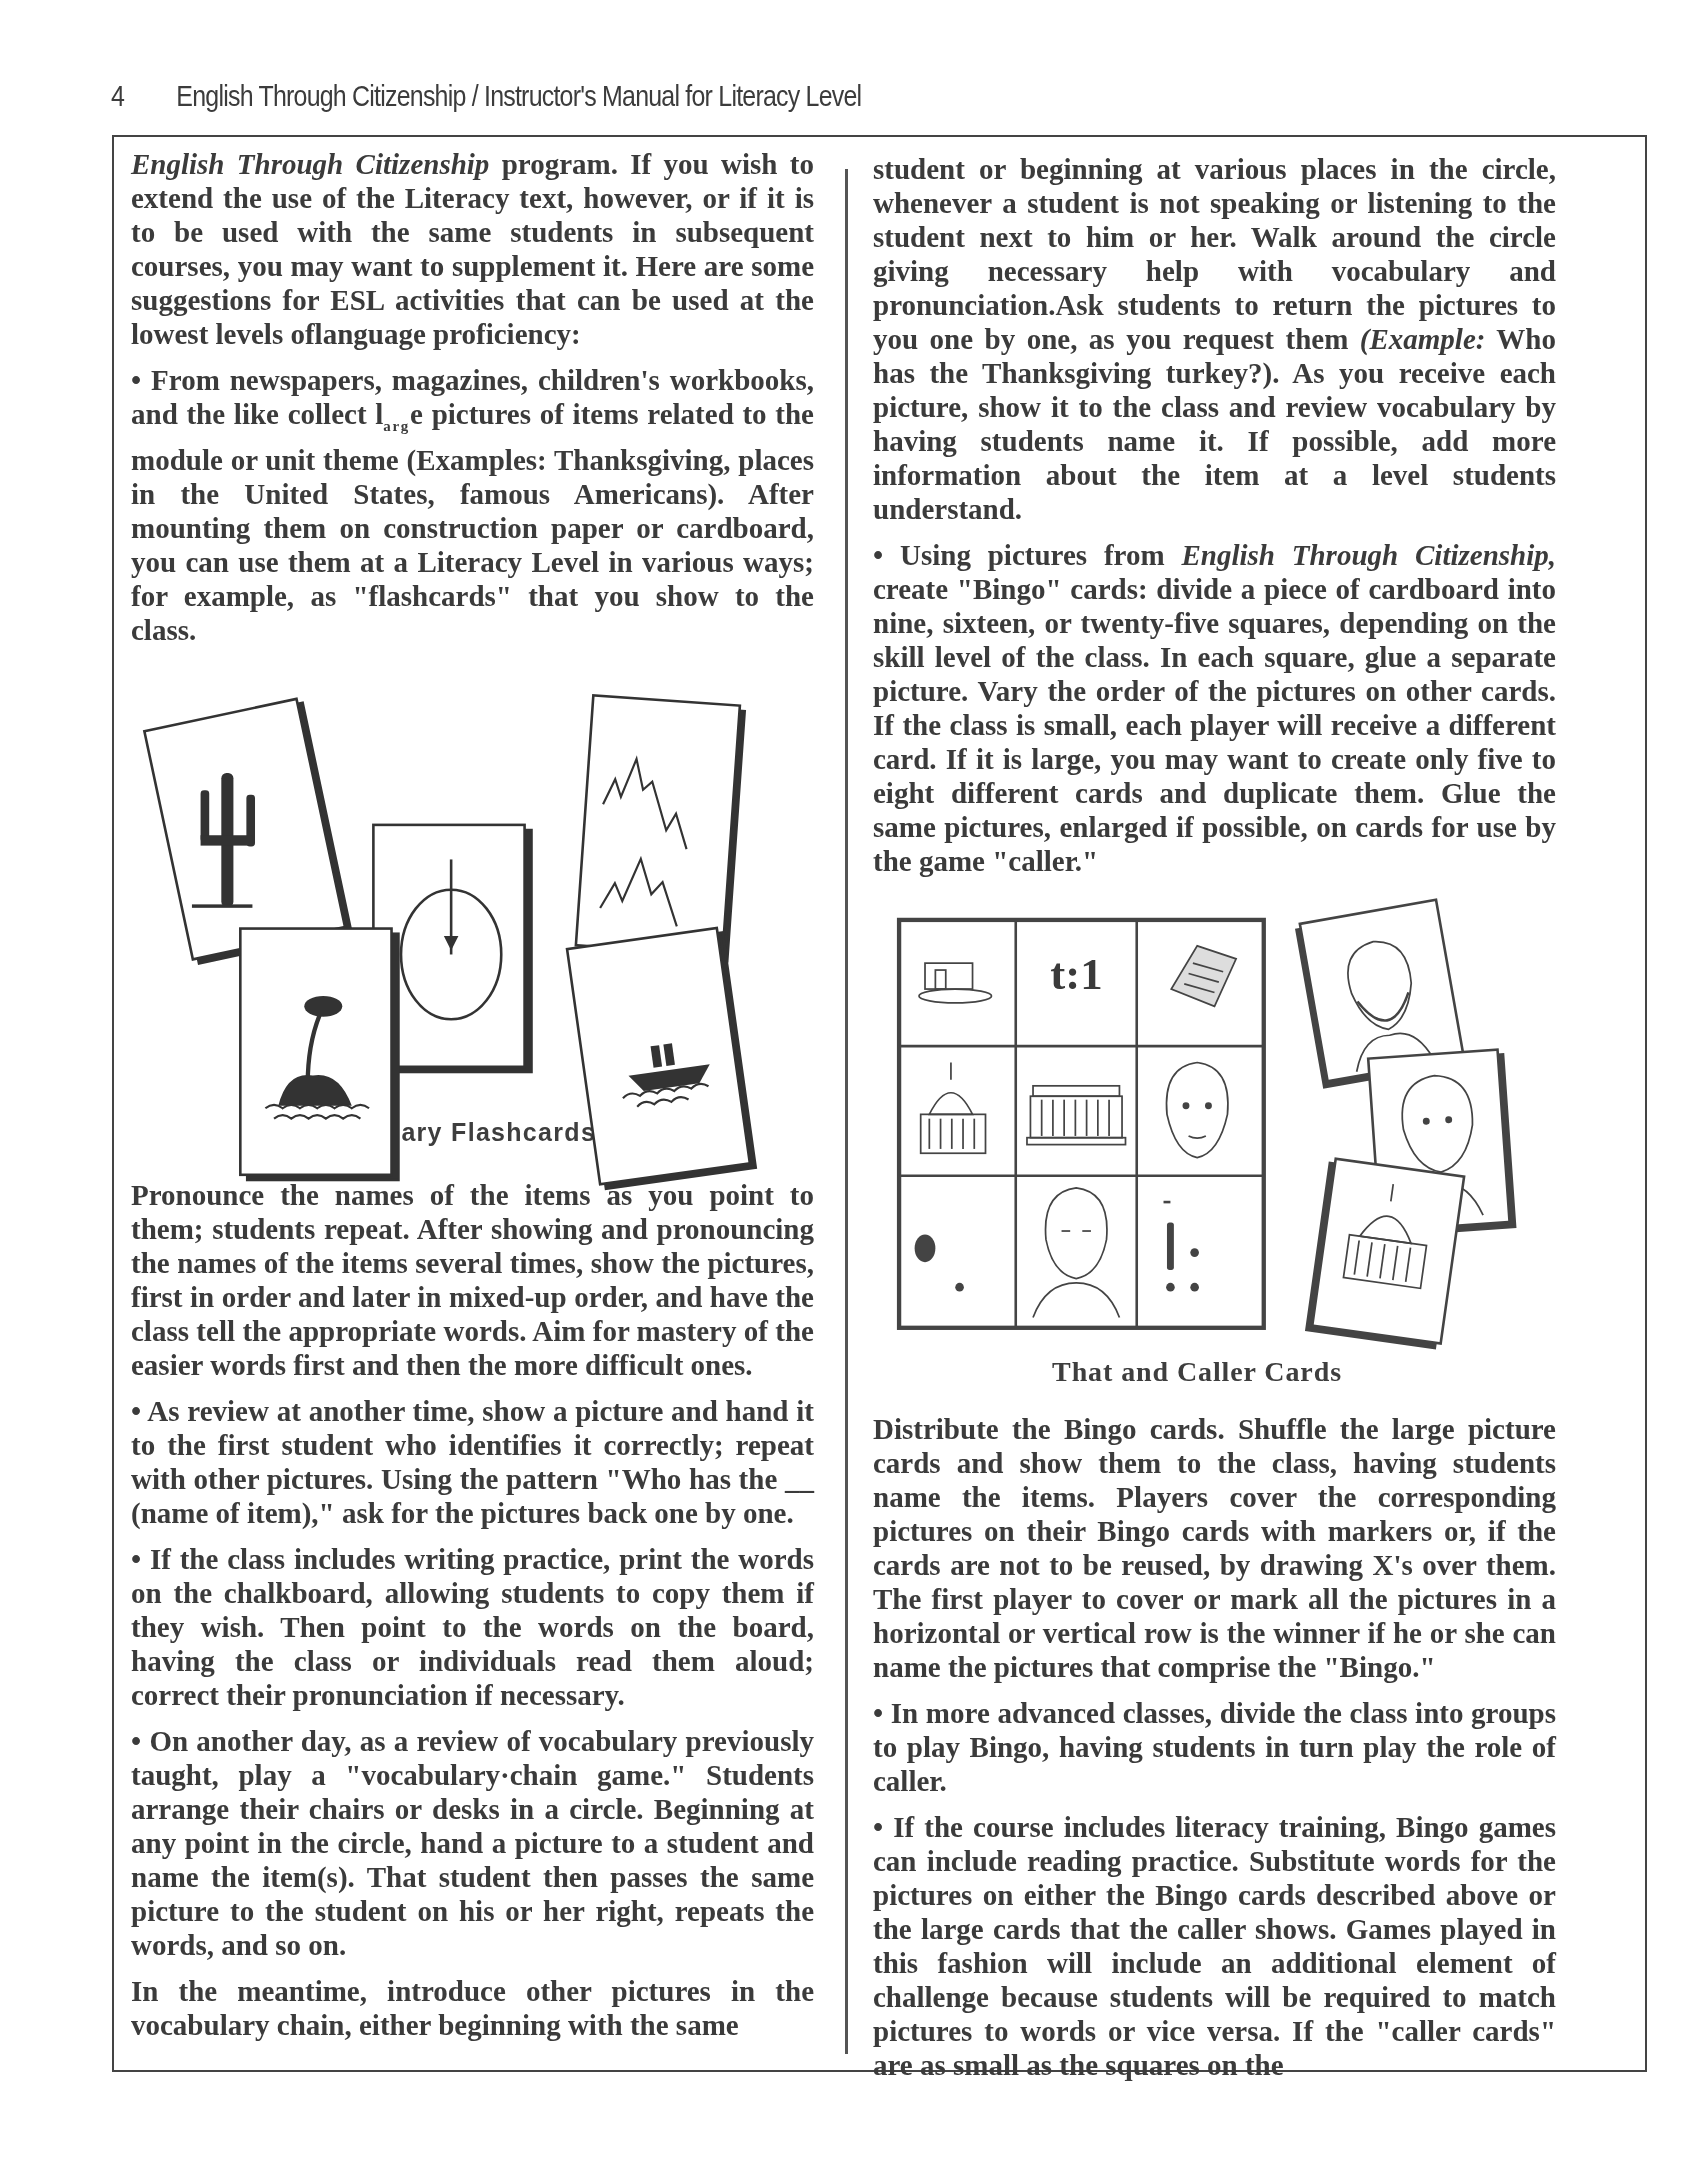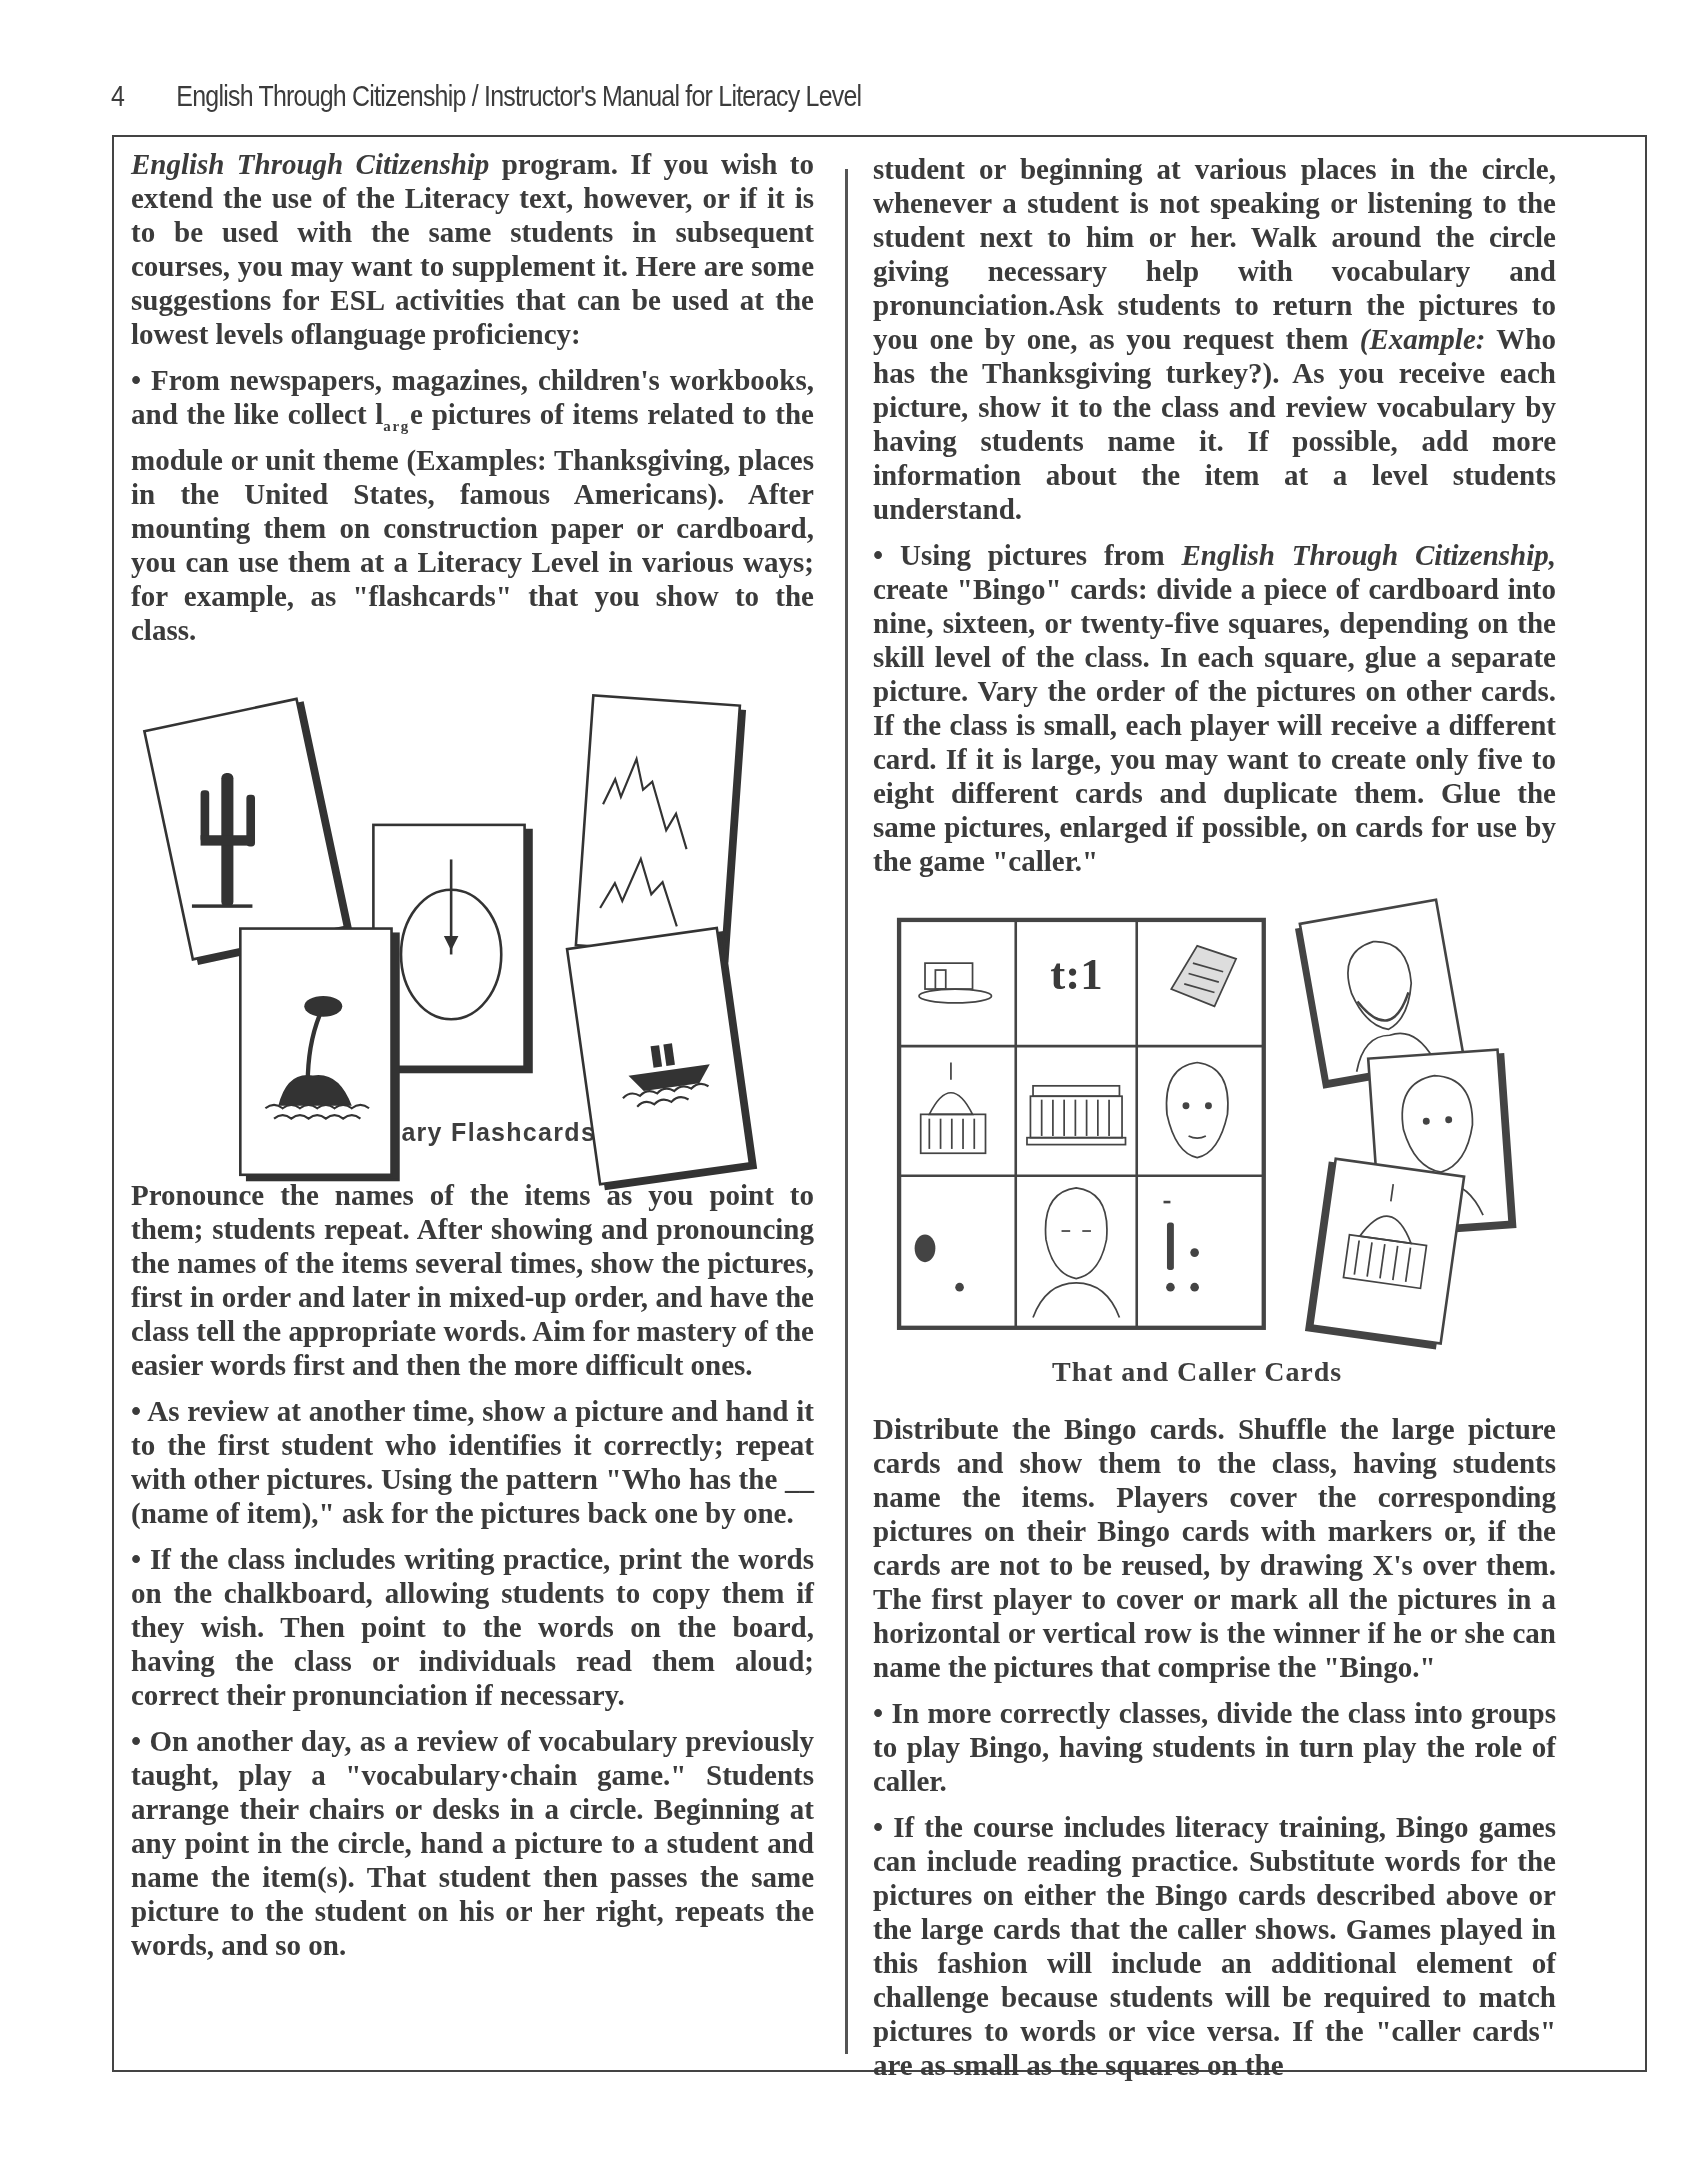--- a/index.html
+++ b/index.html
@@ -98,20 +98,21 @@
         </g>
       </g>
     </svg>
   </div>
   <div class="caption-sans">Vocabulary Flashcards</div>
 
   <p>Pronounce the names of the items as you point to them; students repeat. After showing and pronouncing the names of the items several times, show the pictures, first in order and later in mixed-up order, and have the class tell the appropriate words. Aim for mastery of the easier words first and then the more difficult ones.</p>
   <p>• As review at another time, show a picture and hand it to the first student who identifies it correctly; repeat with other pictures. Using the pattern "Who has the __    (name of item)," ask for the pictures back one by one.</p>
   <p>• If the class includes writing practice, print the words on the chalkboard, allowing students to copy them if they wish. Then point to the words on the board, having the class or individuals read them aloud; correct their pronunciation if necessary.</p>
   <p>• On another day, as a review of vocabulary previously taught, play a "vocabulary·chain game." Students arrange their chairs or desks in a circle. Beginning at any point in the circle, hand a picture to a student and name the item(s). That student then passes the same picture to the student on his or her right, repeats the words, and so on.</p>
+  <p>In the meantime, introduce other pictures in the vocabulary chain, either beginning with the same</p>
 </div>
 
 <div class="col col-right">
   <p><span>student or beginning at various places in the circle, whenever a student is not speaking or listening to the student next to him or her. Walk around the circle giving necessary help with vocabulary and pronunciation.Ask students to return the pictures to you one by one, as you request them </span><i>(Example:</i><span> Who has the Thanksgiving turkey?). As you receive each picture, show it to the class and review vocabulary by having students name it. If possible, add more information about the item at a level students understand.</span></p>
   <p><span>• Using pictures from </span><i>English Through Citizenship,</i><span> create "Bingo" cards: divide a piece of cardboard into nine, sixteen, or twenty-five squares, depending on the skill level of the class. In each square, glue a separate picture. Vary the order of the pictures on other cards. If the class is small, each player will receive a different card. If it is large, you may want to create only five to eight different cards and duplicate them. Glue the same pictures, enlarged if possible, on cards for use by the game "caller."</span></p>
 
   <div class="figure fig-bingo">
     <svg width="683" height="458" viewBox="0 0 790 530" style="font-size:33.5px">
       <g stroke="#444" fill="#fff">
         <rect x="30" y="30" width="422" height="472" stroke-width="5"></rect>
@@ -212,16 +213,16 @@
             <line x1="590" y1="405" x2="590" y2="445"></line>
             <line x1="605" y1="405" x2="605" y2="445"></line>
             <line x1="620" y1="405" x2="620" y2="445"></line>
         </g>
       </g>
     </svg>
   </div>
   <div class="caption-serif">That and Caller Cards</div>
 
   <p>Distribute the Bingo cards. Shuffle the large picture cards and show them to the class, having students name the items. Players cover the corresponding pictures on their Bingo cards with markers or, if the cards are not to be reused, by drawing X's over them. The first player to cover or mark all the pictures in a horizontal or vertical row is the winner if he or she can name the pictures that comprise the "Bingo."</p>
-  <p>• In more correctly classes, divide the class into groups to play Bingo, having students in turn play the role of caller.</p>
+  <p>• In more advanced classes, divide the class into groups to play Bingo, having students in turn play the role of caller.</p>
   <p>• If the course includes literacy training, Bingo games can include reading practice. Substitute words for the pictures on either the Bingo cards described above or the large cards that the caller shows. Games played in this fashion will include an additional element of challenge because students will be required to match pictures to words or vice versa. If the "caller cards" are as small as the squares on the</p>
 </div>
 
 
 </body></html>

